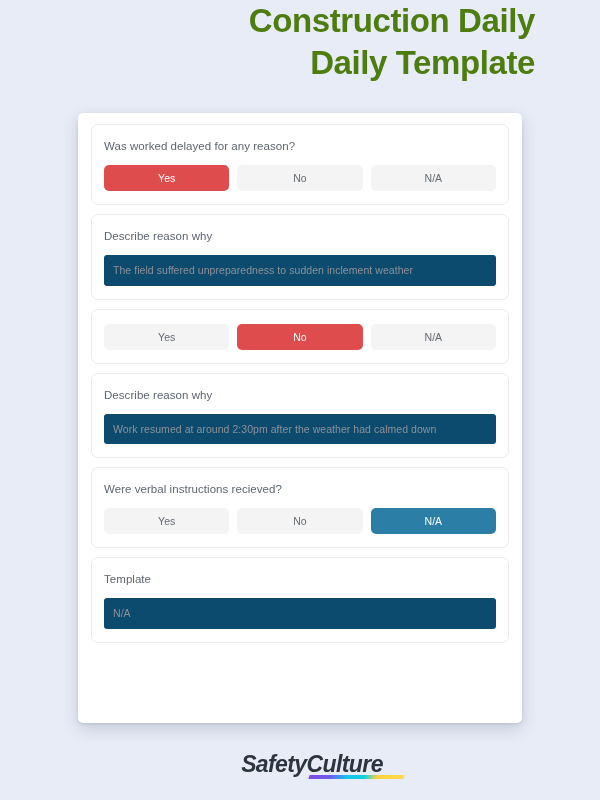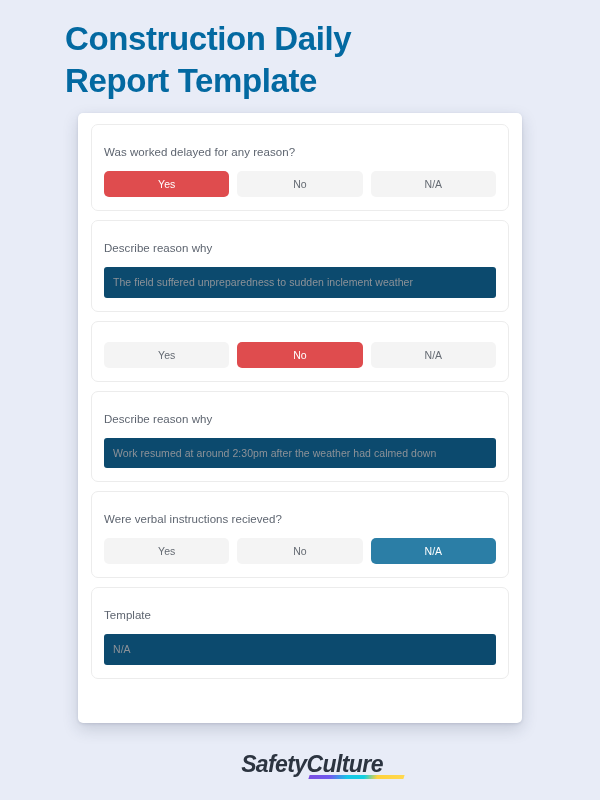--- a/index.html
+++ b/index.html
@@ -12,23 +12,22 @@
     background: #e8ecf7;
     font-family: "Liberation Sans", sans-serif;
     overflow: hidden;
     position: relative;
   }
 
   
   .page-title {
     width: 470px;
     margin: 0 auto;
-    padding-top: 18px;
-    text-align: left;
-    color: #0369a1;
+    text-align: right;
+    color: #4d7c0f;
     font-size: 33px;
     line-height: 1.28;
     font-weight: 800;
     letter-spacing: -0.4px;
   }
   .page-title .line { display: block; }
 
   
   .doc-card {
     position: absolute;
@@ -47,21 +46,21 @@
     padding: 11px 13px 0 13px;
     box-sizing: border-box;
   }
 
   
   .q-card {
     background: #ffffff;
     border: 1px solid #ececec;
     border-radius: 7px;
     margin-bottom: 9px;
-    padding: 20px 12px 13px 12px;
+    padding: 14px 12px 13px 12px;
     box-sizing: border-box;
   }
 
   .q-label {
     color: #5e6570;
     font-size: 11.5px;
     line-height: 1.3;
     margin-bottom: 11px;
     letter-spacing: 0.05px;
   }
@@ -124,21 +123,21 @@
     background: linear-gradient(to right,
         #7b4ee0 0%, #6f5bf0 22%, #17c6e8 40%,
         #13cfe0 58%, #ffd23c 72%, #ffd84f 100%);
   }
 </style>
 </head>
 <body>
 
 <h1 class="page-title">
   <span class="line">Construction Daily</span>
-  <span class="line">Report Template</span>
+  <span class="line">Daily Template</span>
 </h1>
 
 <div class="doc-card">
   <div class="form-scroll" id="form-scroll">
       <div class="q-card">
         <div class="q-label">Was worked delayed for any reason?</div>
         <div class="choices">
           <div class="choice sel-red">Yes</div>
           <div class="choice">No</div>
           <div class="choice">N/A</div>

